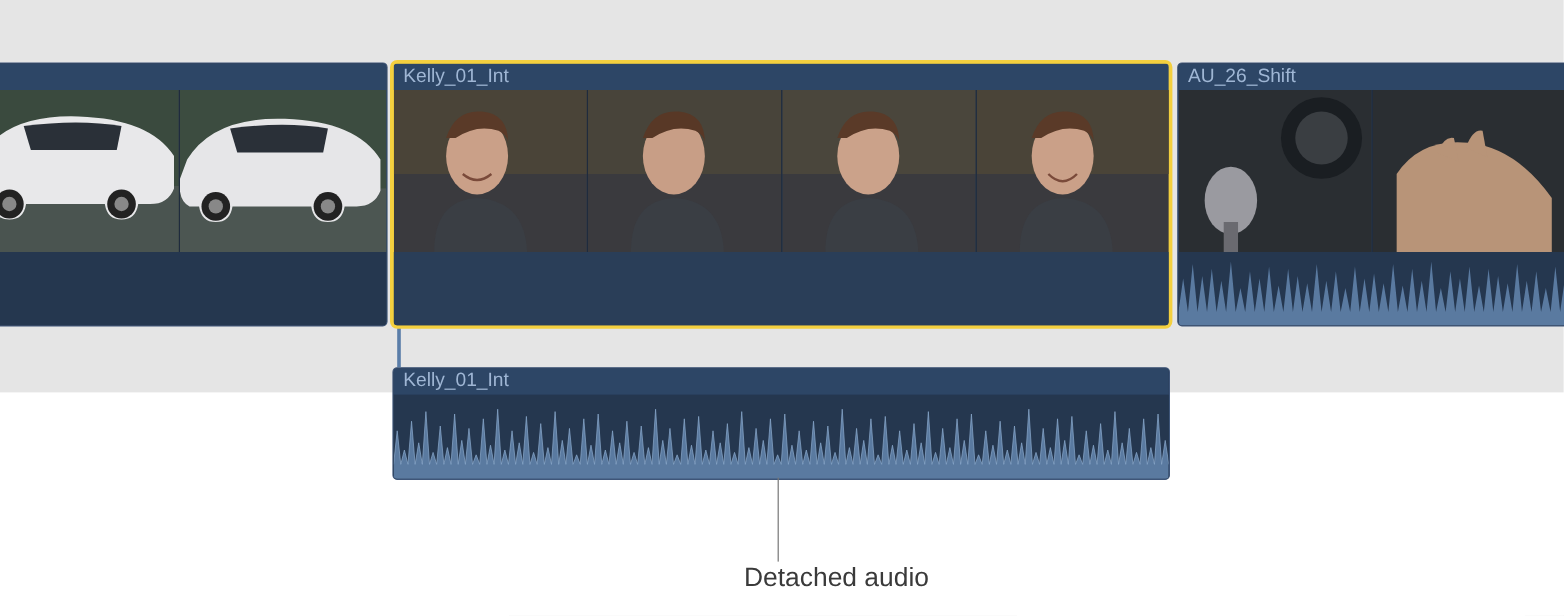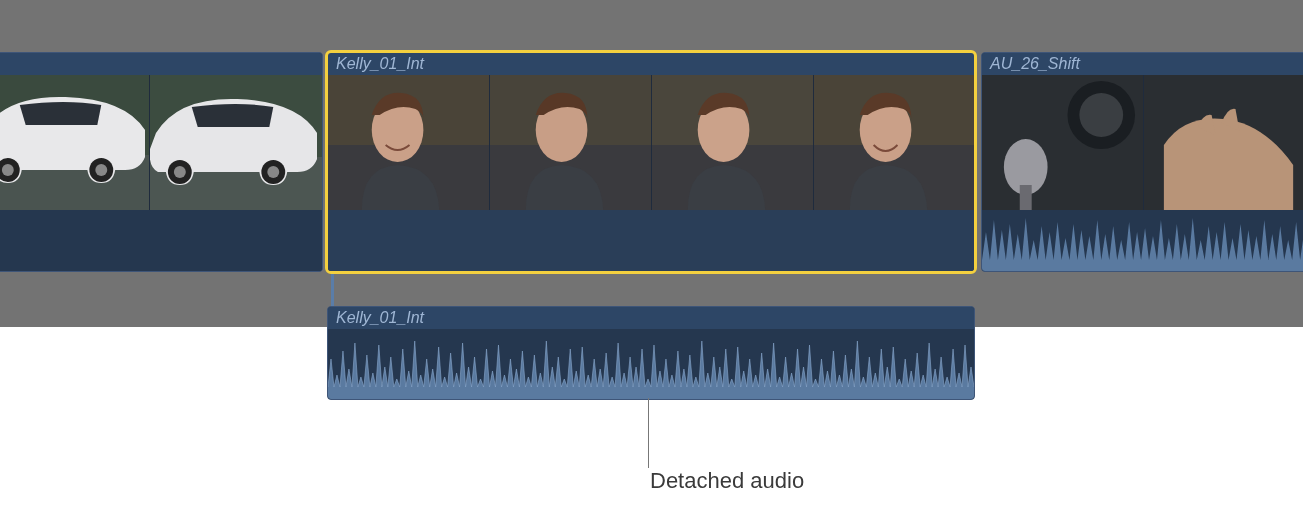--- a/index.html
+++ b/index.html
@@ -1,20 +1,19 @@
 <!DOCTYPE html>
 <html><head>
 <meta charset="utf-8">
 <style>
   * { margin: 0; padding: 0; box-sizing: border-box; }
   html, body { width: 1303px; height: 513px; background: #fff; font-family: -apple-system, "Helvetica Neue", Arial, sans-serif; overflow: hidden; }
   .timeline-area {
     position: absolute; left: 0; top: 0; width: 1303px; height: 327px;
-    background: #737373;
-    font-style: italic;
+    background: #e5e5e5;
   }
   
   .video-track {
     position: absolute; left: 0; top: 52px; height: 220px;
   }
   .clip {
     position: absolute; top: 0; height: 220px;
     background: #2a3a52;
     border: 1px solid #3e5578;
     border-radius: 4px;
@@ -233,13 +232,13 @@
           <path d="M0 58 L3 30 L6 58 L9 46 L12 58 L15 22 L18 58 L21 40 L24 58 L27 14 L30 58 L33 48 L36 58 L39 26 L42 58 L45 44 L48 58 L51 16 L54 58 L57 38 L60 58 L63 28 L66 58 L69 50 L72 58 L75 20 L78 58 L81 42 L84 58 L87 12 L90 58 L93 46 L96 58 L99 30 L102 58 L105 40 L108 58 L111 18 L114 58 L117 48 L120 58 L123 24 L126 58 L129 44 L132 58 L135 14 L138 58 L141 38 L144 58 L147 28 L150 58 L153 50 L156 58 L159 20 L162 58 L165 42 L168 58 L171 16 L174 58 L177 46 L180 58 L183 30 L186 58 L189 40 L192 58 L195 22 L198 58 L201 48 L204 58 L207 26 L210 58 L213 44 L216 58 L219 12 L222 58 L225 38 L228 58 L231 28 L234 58 L237 50 L240 58 L243 20 L246 58 L249 42 L252 58 L255 18 L258 58 L261 46 L264 58 L267 30 L270 58 L273 40 L276 58 L279 24 L282 58 L285 48 L288 58 L291 14 L294 58 L297 44 L300 58 L303 28 L306 58 L309 38 L312 58 L315 20 L318 58 L321 50 L324 58 L327 16 L330 58 L333 42 L336 58 L339 30 L342 58 L345 46 L348 58 L351 22 L354 58 L357 40 L360 58 L363 26 L366 58 L369 48 L372 58 L375 12 L378 58 L381 44 L384 58 L387 28 L390 58 L393 38 L396 58 L399 20 L402 58 L405 50 L408 58 L411 18 L414 58 L417 42 L420 58 L423 30 L426 58 L429 46 L432 58 L435 24 L438 58 L441 40 L444 58 L447 14 L450 58 L453 48 L456 58 L459 28 L462 58 L465 44 L468 58 L471 20 L474 58 L477 38 L480 58 L483 16 L486 58 L489 50 L492 58 L495 30 L498 58 L501 42 L504 58 L507 22 L510 58 L513 46 L516 58 L519 26 L522 58 L525 40 L528 58 L531 12 L534 58 L537 48 L540 58 L543 28 L546 58 L549 44 L552 58 L555 20 L558 58 L561 38 L564 58 L567 18 L570 58 L573 50 L576 58 L579 30 L582 58 L585 42 L588 58 L591 24 L594 58 L597 46 L600 58 L603 14 L606 58 L609 40 L612 58 L615 28 L618 58 L621 48 L624 58 L627 20 L630 58 L633 44 L636 58 L639 16 L642 58 L645 38 L648 58 L648 72 L0 72 Z" fill="#5a7aa0"></path>
           <path d="M0 58 L3 30 L6 58 L9 46 L12 58 L15 22 L18 58 L21 40 L24 58 L27 14 L30 58 L33 48 L36 58 L39 26 L42 58 L45 44 L48 58 L51 16 L54 58 L57 38 L60 58 L63 28 L66 58 L69 50 L72 58 L75 20 L78 58 L81 42 L84 58 L87 12 L90 58 L93 46 L96 58 L99 30 L102 58 L105 40 L108 58 L111 18 L114 58 L117 48 L120 58 L123 24 L126 58 L129 44 L132 58 L135 14 L138 58 L141 38 L144 58 L147 28 L150 58 L153 50 L156 58 L159 20 L162 58 L165 42 L168 58 L171 16 L174 58 L177 46 L180 58 L183 30 L186 58 L189 40 L192 58 L195 22 L198 58 L201 48 L204 58 L207 26 L210 58 L213 44 L216 58 L219 12 L222 58 L225 38 L228 58 L231 28 L234 58 L237 50 L240 58 L243 20 L246 58 L249 42 L252 58 L255 18 L258 58 L261 46 L264 58 L267 30 L270 58 L273 40 L276 58 L279 24 L282 58 L285 48 L288 58 L291 14 L294 58 L297 44 L300 58 L303 28 L306 58 L309 38 L312 58 L315 20 L318 58 L321 50 L324 58 L327 16 L330 58 L333 42 L336 58 L339 30 L342 58 L345 46 L348 58 L351 22 L354 58 L357 40 L360 58 L363 26 L366 58 L369 48 L372 58 L375 12 L378 58 L381 44 L384 58 L387 28 L390 58 L393 38 L396 58 L399 20 L402 58 L405 50 L408 58 L411 18 L414 58 L417 42 L420 58 L423 30 L426 58 L429 46 L432 58 L435 24 L438 58 L441 40 L444 58 L447 14 L450 58 L453 48 L456 58 L459 28 L462 58 L465 44 L468 58 L471 20 L474 58 L477 38 L480 58 L483 16 L486 58 L489 50 L492 58 L495 30 L498 58 L501 42 L504 58 L507 22 L510 58 L513 46 L516 58 L519 26 L522 58 L525 40 L528 58 L531 12 L534 58 L537 48 L540 58 L543 28 L546 58 L549 44 L552 58 L555 20 L558 58 L561 38 L564 58 L567 18 L570 58 L573 50 L576 58 L579 30 L582 58 L585 42 L588 58 L591 24 L594 58 L597 46 L600 58 L603 14 L606 58 L609 40 L612 58 L615 28 L618 58 L621 48 L624 58 L627 20 L630 58 L633 44 L636 58 L639 16 L642 58 L645 38 L648 58" fill="none" stroke="#8aa8cc" stroke-width="0.6"></path>
         </svg>
       </div>
     </div>
   </div>
 
 </div>
 
 <div class="callout-line" style="left:648px; top:398px; height:70px;"></div>
-<div class="callout-label" style="left:650px; top:468px;">Detached audio</div>
+<div class="callout-label" style="left:620px; top:468px;">Detached audio</div>
 
 </body></html>

